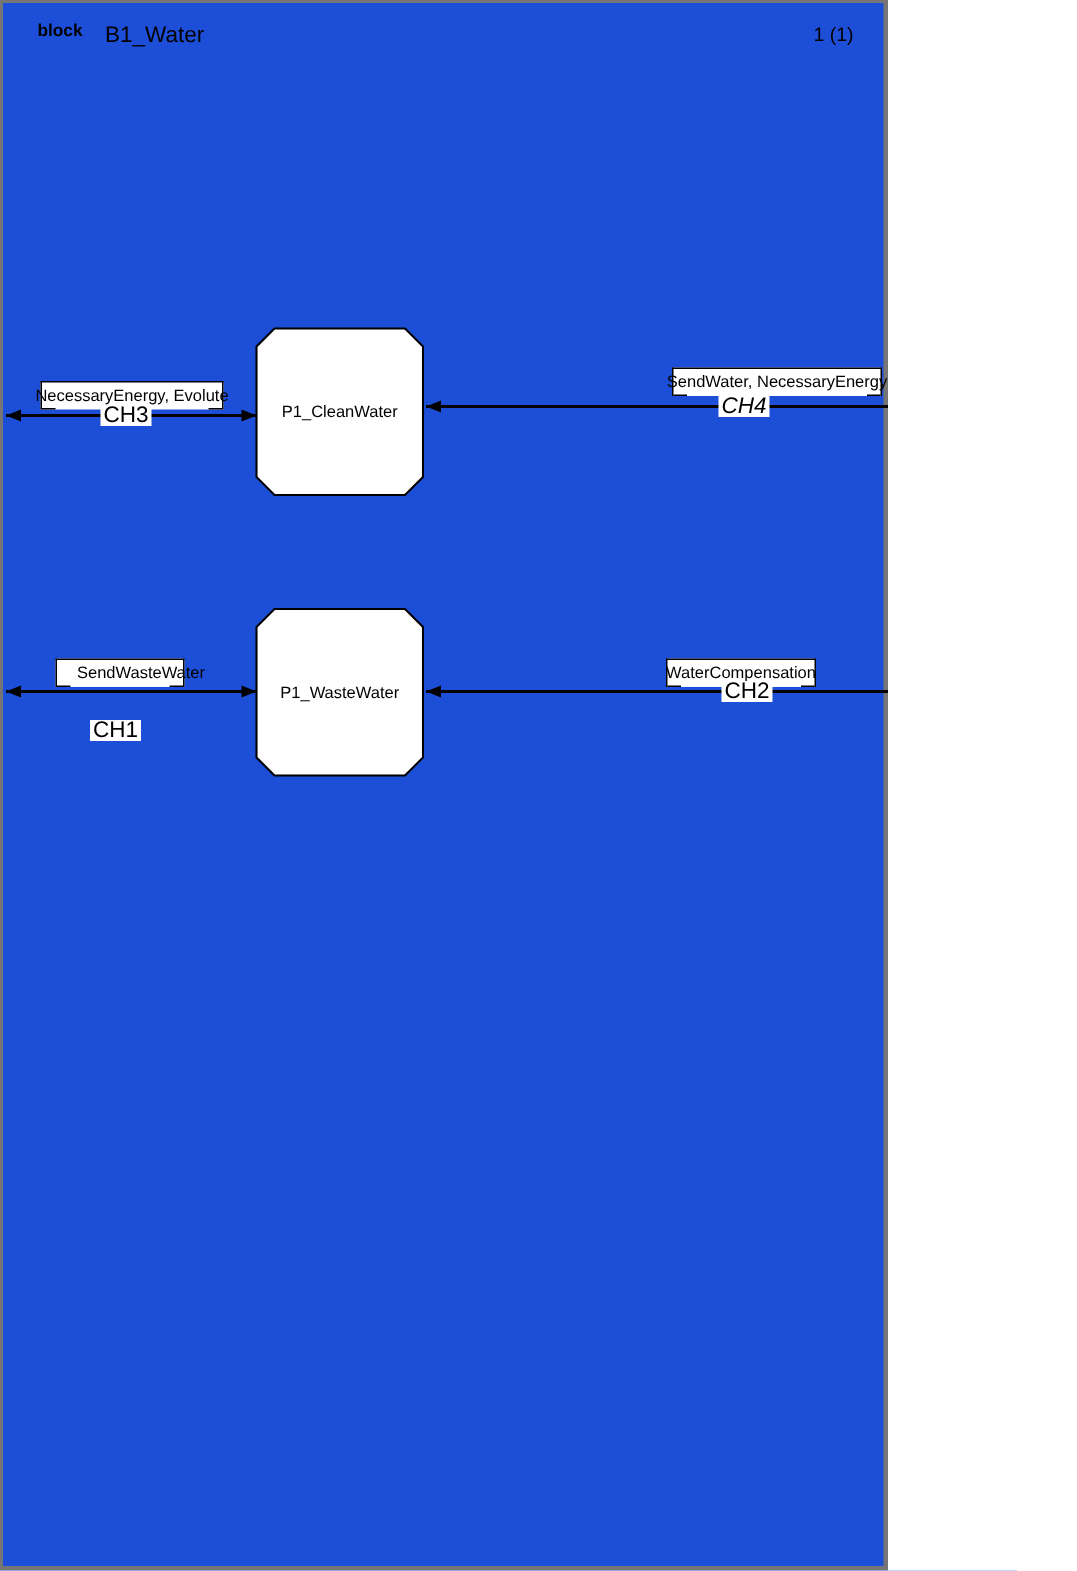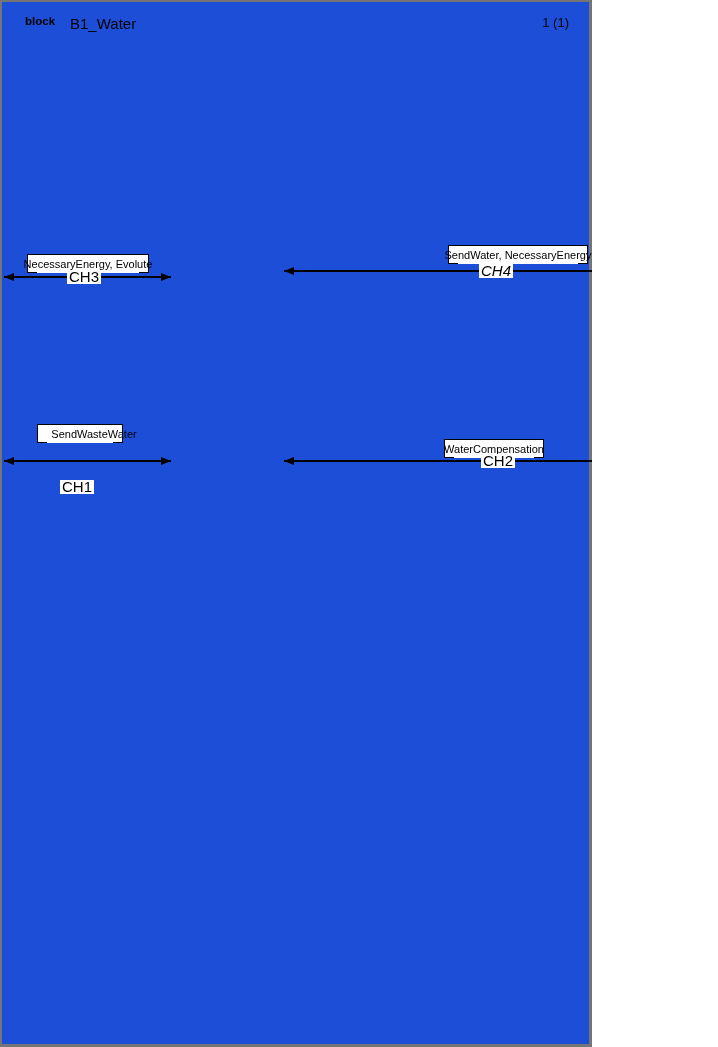--- a/index.html
+++ b/index.html
@@ -87,35 +87,47 @@
   <div>
     <div class="chline" style="left:284px; top:270px; width:430px;"></div>
     <div class="arrow left" style="left:284px; top:267px;"></div>
     <div class="arrow right" style="left:704px; top:267px;"></div>
     <div class="siglist" style="left:448px; top:245px; width:140px;text-align:right;">
       <span>SendWater, NecessaryEnergy</span>
     </div>
     <div class="chname" style="left:496px; top:264px;font-style:italic;">CH4</div>
   </div>
 
+  <div class="process" style="left:170px; top:218px;">
+    <svg width="113" height="113" viewBox="0 0 113 113">
+      <polygon points="13,1 100,1 112,13 112,100 100,112 13,112 1,100 1,13" fill="#ffffff" stroke="#000000" stroke-width="1.4" stroke-linejoin="round"></polygon>
+    </svg>
+    <div class="process-label">P1_CleanWater</div>
+  </div>
 
   <div>
     <div class="chline" style="left:4px; top:460px; width:167px;"></div>
     <div class="arrow left" style="left:4px;   top:457px;"></div>
     <div class="arrow right" style="left:161px; top:457px;"></div>
-    <div class="siglist" style="left:37px; top:424px; width:86px;padding-left:28px;">
+    <div class="siglist" style="left:37px; top:439px; width:86px;padding-left:28px;">
       <span>SendWasteWater</span>
     </div>
     <div class="chname" style="left:77px; top:480px;">CH1</div>
   </div>
 
   <div>
     <div class="chline" style="left:284px; top:460px; width:430px;"></div>
     <div class="arrow left" style="left:284px; top:457px;"></div>
     <div class="arrow right" style="left:704px; top:457px;"></div>
     <div class="siglist" style="left:444px; top:439px; width:100px;">
       <span>WaterCompensation</span>
     </div>
     <div class="chname" style="left:498px; top:454px;">CH2</div>
   </div>
 
+  <div class="process" style="left:170px; top:405px;">
+    <svg width="113" height="113" viewBox="0 0 113 113">
+      <polygon points="13,1 100,1 112,13 112,100 100,112 13,112 1,100 1,13" fill="#ffffff" stroke="#000000" stroke-width="1.4" stroke-linejoin="round"></polygon>
+    </svg>
+    <div class="process-label">P1_WasteWater</div>
+  </div>
 
 </div>
 
 </body></html>

